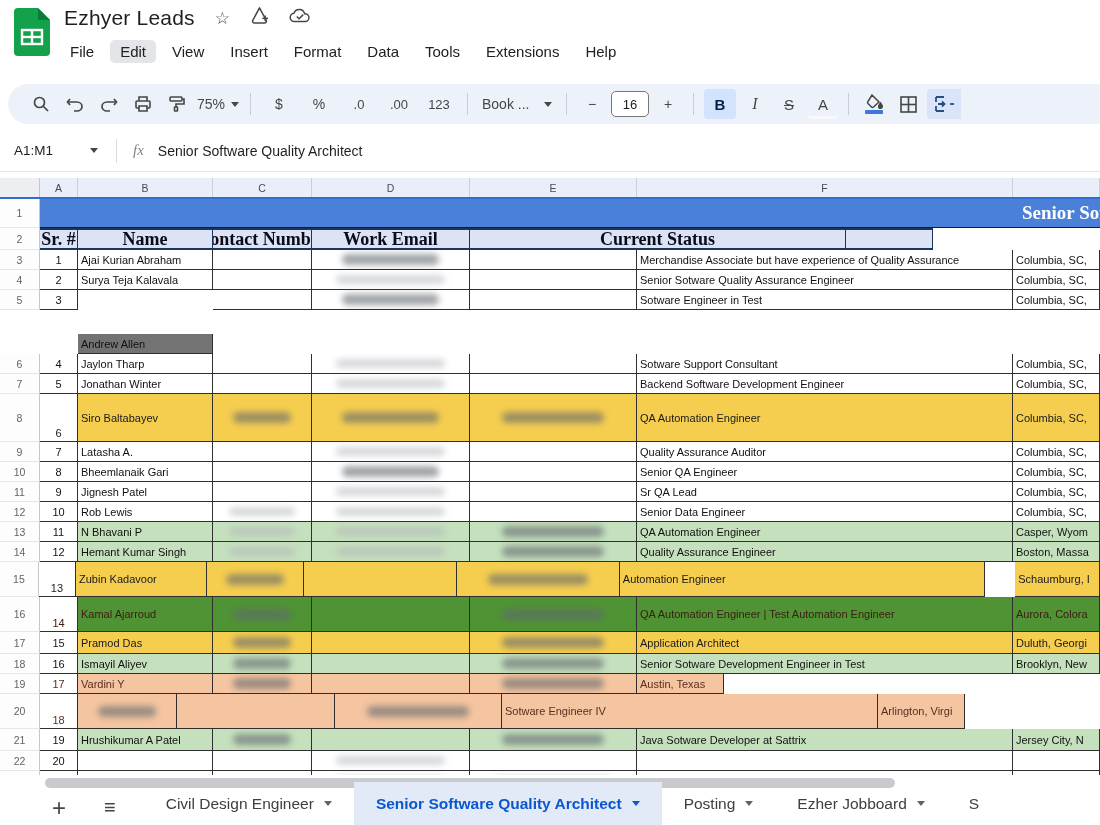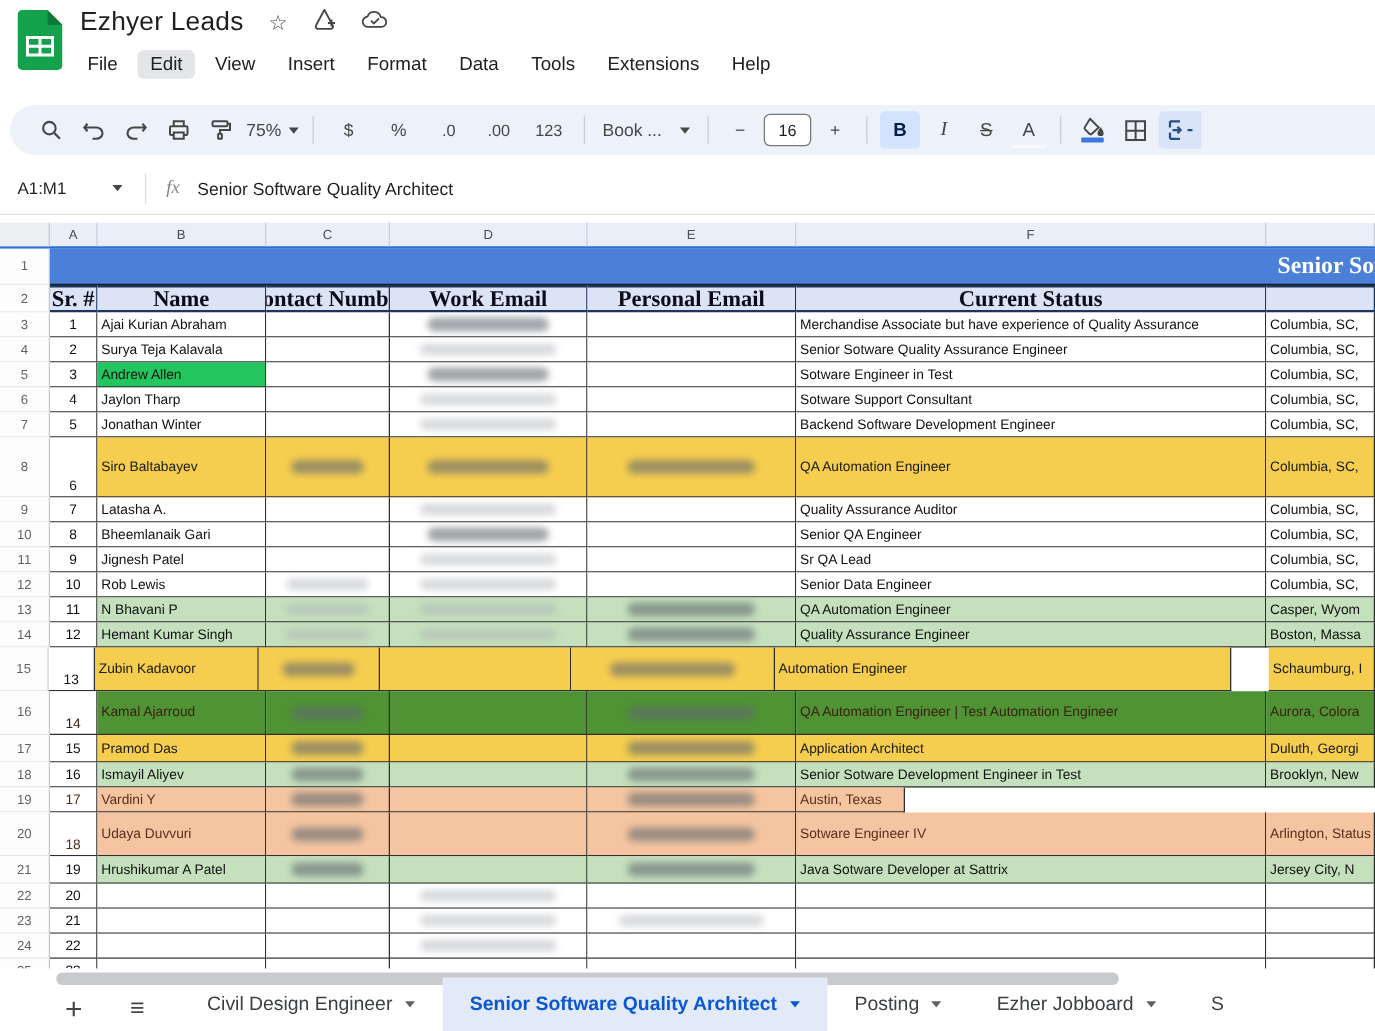--- a/index.html
+++ b/index.html
@@ -235,21 +235,20 @@
         <div class="cell title-cell" style="width: 1060px; height: 29px; background: rgb(74, 128, 216);">
           <span class="title-text">Senior Software Quality Architect</span>
         </div>
       </div>
       <div class="g-row hdr">
         <div class="gut" style="height: 22px;">2</div>
         <div class="cell" style="width: 38px; height: 22px; background: rgb(219, 227, 244);">Sr. #</div>
         <div class="cell" style="width: 135px; height: 22px; background: rgb(219, 227, 244);">Name</div>
         <div class="cell" style="width: 99px; height: 22px; background: rgb(219, 227, 244);">Contact Number</div>
         <div class="cell" style="width: 158px; height: 22px; background: rgb(219, 227, 244);">Work Email</div>
-        <div class="cell" style="width: 167px; height: 22px; background: rgb(219, 227, 244);">Personal Email</div>
         <div class="cell" style="width: 376px; height: 22px; background: rgb(219, 227, 244);">Current Status</div>
         <div class="cell" style="width: 87px; height: 22px; background: rgb(219, 227, 244);"></div>
       </div>
       <div class="g-row">
         <div class="gut" style="height: 20px;">3</div>
         <div class="cell center" style="width: 38px; height: 20px; background: rgb(255, 255, 255); color: rgb(17, 17, 17);">1</div>
         <div class="cell" style="width: 135px; height: 20px; background: rgb(255, 255, 255); color: rgb(17, 17, 17);">Ajai Kurian Abraham</div>
         <div class="cell" style="width: 99px; height: 20px; background: rgb(255, 255, 255); color: rgb(17, 17, 17);"></div>
         <div class="cell" style="width: 158px; height: 20px; background: rgb(255, 255, 255); color: rgb(17, 17, 17);">
           <div class="smudge text" style="flex: 0 0 64%; margin: 0px auto;"></div>
@@ -266,21 +265,21 @@
         <div class="cell" style="width: 158px; height: 20px; background: rgb(255, 255, 255); color: rgb(17, 17, 17);">
           <div class="smudge band" style="flex: 0 0 72%; margin: 0px auto;"></div>
         </div>
         <div class="cell" style="width: 167px; height: 20px; background: rgb(255, 255, 255); color: rgb(17, 17, 17);"></div>
         <div class="cell" style="width: 376px; height: 20px; background: rgb(255, 255, 255); color: rgb(17, 17, 17);">Senior Sotware Quality Assurance Engineer</div>
         <div class="cell" style="width: 87px; height: 20px; background: rgb(255, 255, 255); color: rgb(17, 17, 17);">Columbia, SC,</div>
       </div>
       <div class="g-row">
         <div class="gut" style="height: 20px;">5</div>
         <div class="cell center" style="width: 38px; height: 20px; background: rgb(255, 255, 255); color: rgb(17, 17, 17);">3</div>
-        <div class="cell" style="width: 135px; height: 20px; background: #22c55e; color: rgb(17, 17, 17);">Andrew Allen</div>
+        <div class="cell" style="width: 135px; height: 20px; background: #737373; color: rgb(17, 17, 17); margin-top: 44px;">Andrew Allen</div>
         <div class="cell" style="width: 99px; height: 20px; background: rgb(255, 255, 255); color: rgb(17, 17, 17);"></div>
         <div class="cell" style="width: 158px; height: 20px; background: rgb(255, 255, 255); color: rgb(17, 17, 17);">
           <div class="smudge text" style="flex: 0 0 64%; margin: 0px auto;"></div>
         </div>
         <div class="cell" style="width: 167px; height: 20px; background: rgb(255, 255, 255); color: rgb(17, 17, 17);"></div>
         <div class="cell" style="width: 376px; height: 20px; background: rgb(255, 255, 255); color: rgb(17, 17, 17);">Sotware Engineer in Test</div>
         <div class="cell" style="width: 87px; height: 20px; background: rgb(255, 255, 255); color: rgb(17, 17, 17);">Columbia, SC,</div>
       </div>
       <div class="g-row">
         <div class="gut" style="height: 20px;">6</div>
@@ -469,30 +468,29 @@
         </div>
         <div class="cell" style="width: 158px; height: 20px; background: rgb(244, 197, 160); color: rgb(92, 46, 30);"></div>
         <div class="cell" style="width: 167px; height: 20px; background: rgb(244, 197, 160); color: rgb(92, 46, 30);">
           <div class="smudge text" style="flex: 0 0 64%; margin: 0px auto;"></div>
         </div>
         <div class="cell" style="width: 87px; height: 20px; background: rgb(244, 197, 160); color: rgb(92, 46, 30);">Austin, Texas</div>
       </div>
       <div class="g-row">
         <div class="gut" style="height: 35px;">20</div>
         <div class="cell center btm" style="width: 38px; height: 35px; background: rgb(255, 255, 255); color: rgb(92, 46, 30);">18</div>
-        <div class="cell" style="width: 135px; height: 35px; background: rgb(244, 197, 160); color: rgb(92, 46, 30);">Udaya Duvvuri</div>
         <div class="cell" style="width: 99px; height: 35px; background: rgb(244, 197, 160); color: rgb(92, 46, 30);">
           <div class="smudge text" style="flex: 0 0 64%; margin: 0px auto;"></div>
         </div>
         <div class="cell" style="width: 158px; height: 35px; background: rgb(244, 197, 160); color: rgb(92, 46, 30);"></div>
         <div class="cell" style="width: 167px; height: 35px; background: rgb(244, 197, 160); color: rgb(92, 46, 30);">
           <div class="smudge text" style="flex: 0 0 64%; margin: 0px auto;"></div>
         </div>
         <div class="cell" style="width: 376px; height: 35px; background: rgb(244, 197, 160); color: rgb(92, 46, 30);">Sotware Engineer IV</div>
-        <div class="cell" style="width: 87px; height: 35px; background: rgb(244, 197, 160); color: rgb(92, 46, 30);">Arlington, Status</div>
+        <div class="cell" style="width: 87px; height: 35px; background: rgb(244, 197, 160); color: rgb(92, 46, 30);">Arlington, Virgi</div>
       </div>
       <div class="g-row">
         <div class="gut" style="height: 22px;">21</div>
         <div class="cell center" style="width: 38px; height: 22px; background: rgb(255, 255, 255); color: rgb(17, 17, 17);">19</div>
         <div class="cell" style="width: 135px; height: 22px; background: rgb(197, 224, 189); color: rgb(17, 17, 17);">Hrushikumar A Patel</div>
         <div class="cell" style="width: 99px; height: 22px; background: rgb(197, 224, 189); color: rgb(17, 17, 17);">
           <div class="smudge text" style="flex: 0 0 64%; margin: 0px auto;"></div>
         </div>
         <div class="cell" style="width: 158px; height: 22px; background: rgb(197, 224, 189); color: rgb(17, 17, 17);"></div>
         <div class="cell" style="width: 167px; height: 22px; background: rgb(197, 224, 189); color: rgb(17, 17, 17);">

